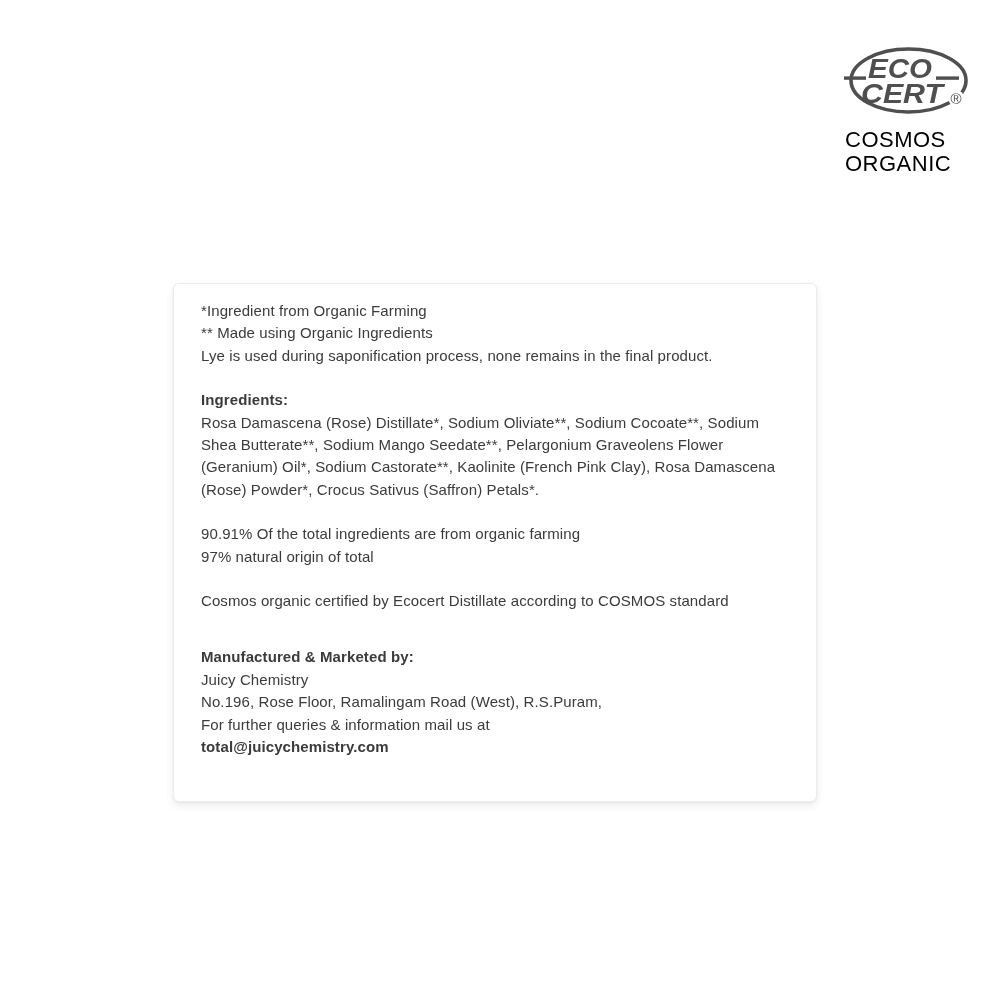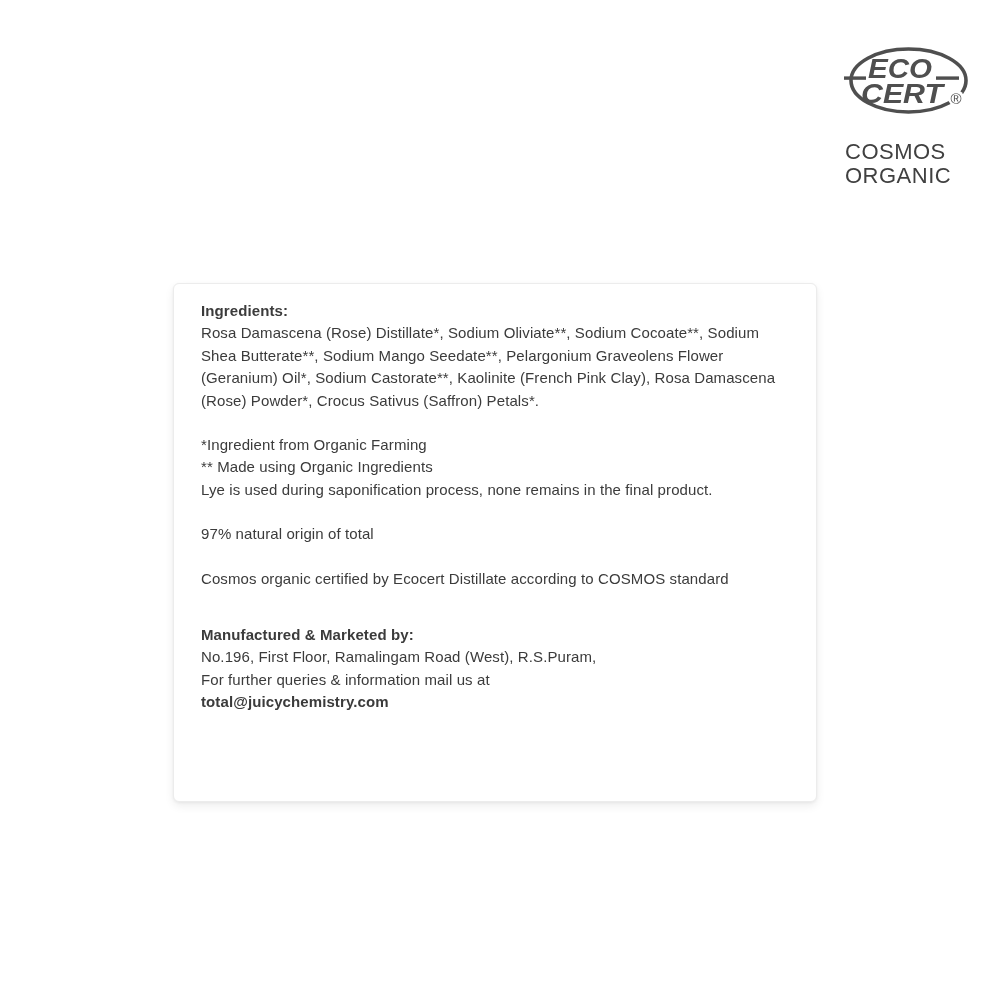--- a/index.html
+++ b/index.html
@@ -21,26 +21,26 @@
   
   .ecocert {
     position: absolute;
     left: 843px;
     top: 45px;
     width: 136px;
     color: #4f4f4f;
   }
   .ecocert svg { display: block; }
   .ecocert .cosmos-lines {
-    margin-top: 19px;
+    margin-top: 7px;
     padding-left: 2px;
     font-size: 22px;
     line-height: 24px;
     letter-spacing: 0.5px;
-    color: #404040;
+    color: #000000;
     font-weight: 400;
   }
 
   
   .card {
     position: absolute;
     left: 173px;
     top: 283px;
     width: 644px;
     height: 519px;
@@ -78,39 +78,41 @@
     </svg>
     <div class="cosmos-lines">
       <div>COSMOS</div>
       <div>ORGANIC</div>
     </div>
   </div>
 
   <div class="card">
 
     <div class="block">
-      <div class="bold">Ingredients:</div>
-      <div>Rosa Damascena (Rose) Distillate*, Sodium Oliviate**, Sodium Cocoate**, Sodium Shea Butterate**, Sodium Mango Seedate**, Pelargonium Graveolens Flower (Geranium) Oil*, Sodium Castorate**, Kaolinite (French Pink Clay), Rosa Damascena (Rose) Powder*, Crocus Sativus (Saffron) Petals*.</div>
-    </div>
-
-    <div class="block">
       <div>*Ingredient from Organic Farming</div>
       <div>** Made using Organic Ingredients</div>
       <div>Lye is used during saponification process, none remains in the final product.</div>
     </div>
 
     <div class="block">
+      <div class="bold">Ingredients:</div>
+      <div>Rosa Damascena (Rose) Distillate*, Sodium Oliviate**, Sodium Cocoate**, Sodium Shea Butterate**, Sodium Mango Seedate**, Pelargonium Graveolens Flower (Geranium) Oil*, Sodium Castorate**, Kaolinite (French Pink Clay), Rosa Damascena (Rose) Powder*, Crocus Sativus (Saffron) Petals*.</div>
+    </div>
+
+    <div class="block">
+      <div>90.91% Of the total ingredients are from organic farming</div>
       <div>97% natural origin of total</div>
     </div>
 
     <div class="block cert-block">
       <div>Cosmos organic certified by Ecocert Distillate according to COSMOS standard</div>
     </div>
 
     <div class="block last">
       <div class="bold">Manufactured &amp; Marketed by:</div>
-      <div>No.196, First Floor, Ramalingam Road (West), R.S.Puram,</div>
+      <div>Juicy Chemistry</div>
+      <div>No.196, Rose Floor, Ramalingam Road (West), R.S.Puram,</div>
       <div>For further queries &amp; information mail us at</div>
       <div class="bold">total@juicychemistry.com</div>
     </div>
 
   </div>
 </div>
 
 </body></html>

